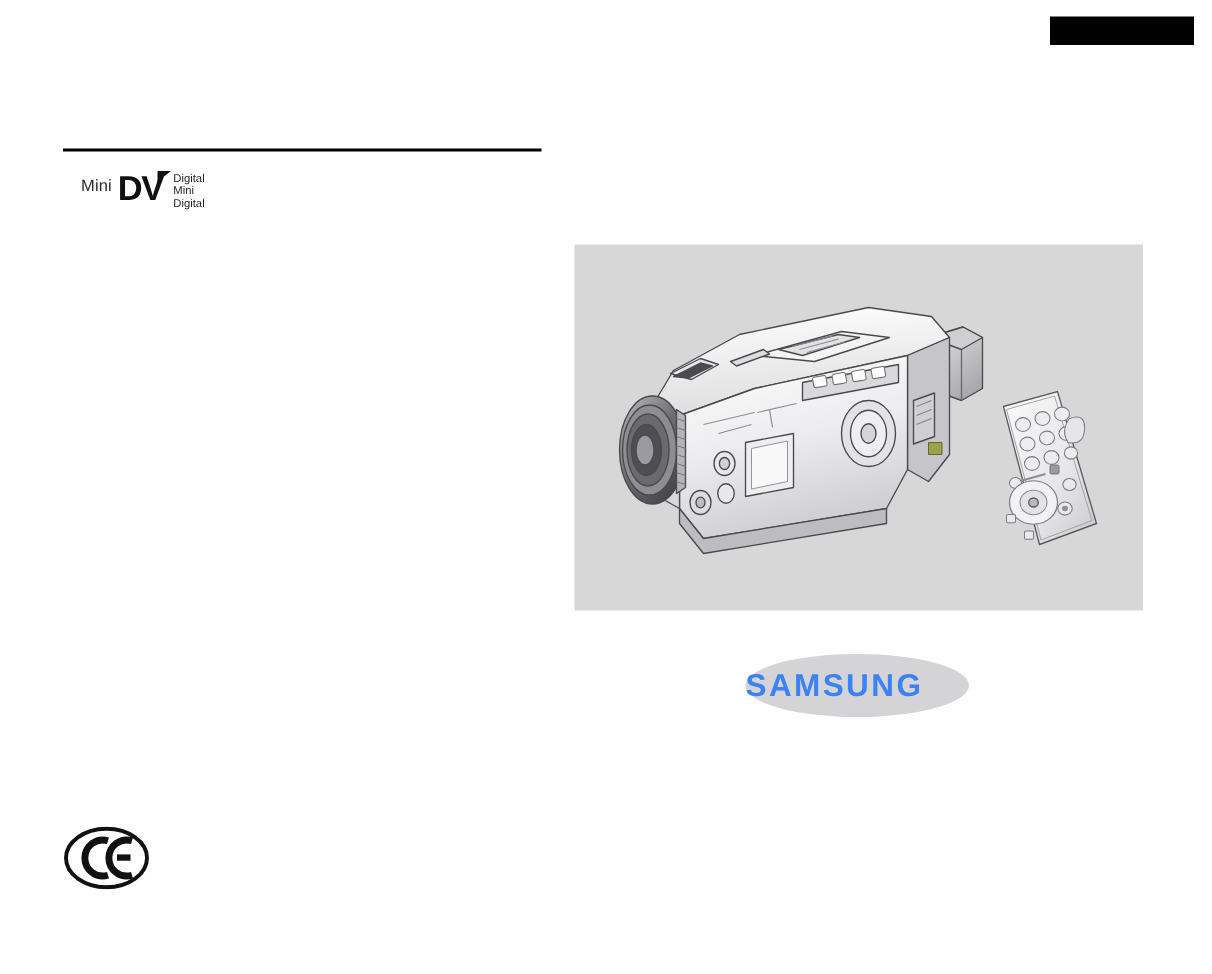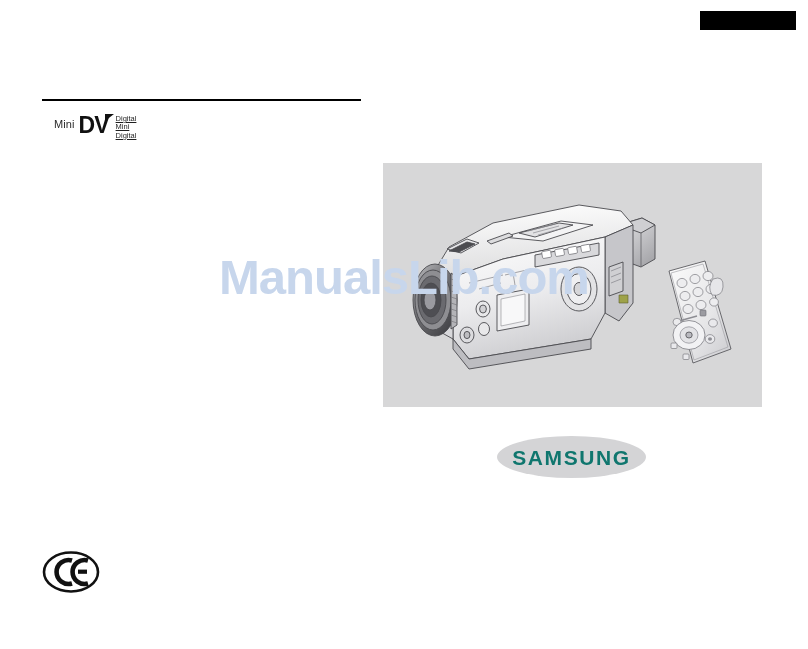--- a/index.html
+++ b/index.html
@@ -86,21 +86,20 @@
     border-left: 9px solid #111111;
     border-bottom: 7px solid transparent;
   }
   .minidv-words {
     display: flex;
     flex-direction: column;
     font-size: 7.5px;
     line-height: 8.4px;
     padding-top: 2px;
     color: #1f1f1f;
-    text-decoration: underline;
   }
 
   
   .photo-panel {
     position: absolute;
     left: 383px;
     top: 163px;
     width: 379px;
     height: 244px;
     background: #d7d7d8;
@@ -119,22 +118,22 @@
   .samsung .oval {
     position: absolute;
     inset: 0;
     background: #d4d4d6;
     border-radius: 50%;
   }
   .samsung .word {
     position: absolute;
     left: 0; right: 0;
     top: 11px;
-    text-align: center;
-    color: #0f766e;
+    text-align: left;
+    color: #3b82f6;
     font-size: 21px;
     line-height: 21px;
     font-weight: bold;
     letter-spacing: 1.6px;
     font-family: "Liberation Sans", sans-serif;
   }
 
   
   .ce-mark {
     position: absolute;
@@ -337,15 +336,14 @@
 
   <div class="ce-mark">
     <svg width="58" height="42" viewBox="0 0 58 42">
       <ellipse cx="29" cy="21" rx="27" ry="19.5" fill="none" stroke="#111111" stroke-width="2.6"></ellipse>
       <path d="M30 9.5 A12 12 0 1 0 30 32.5" fill="none" stroke="#111111" stroke-width="4.6" stroke-linecap="butt"></path>
       <path d="M46 9.5 A12 12 0 1 0 46 32.5" fill="none" stroke="#111111" stroke-width="4.6" stroke-linecap="butt"></path>
       <rect x="36" y="18.6" width="9" height="4.2" fill="#111111"></rect>
     </svg>
   </div>
 
-  <div class="watermark">ManualsLib.com</div>
 
 </div>
 
 </body></html>

